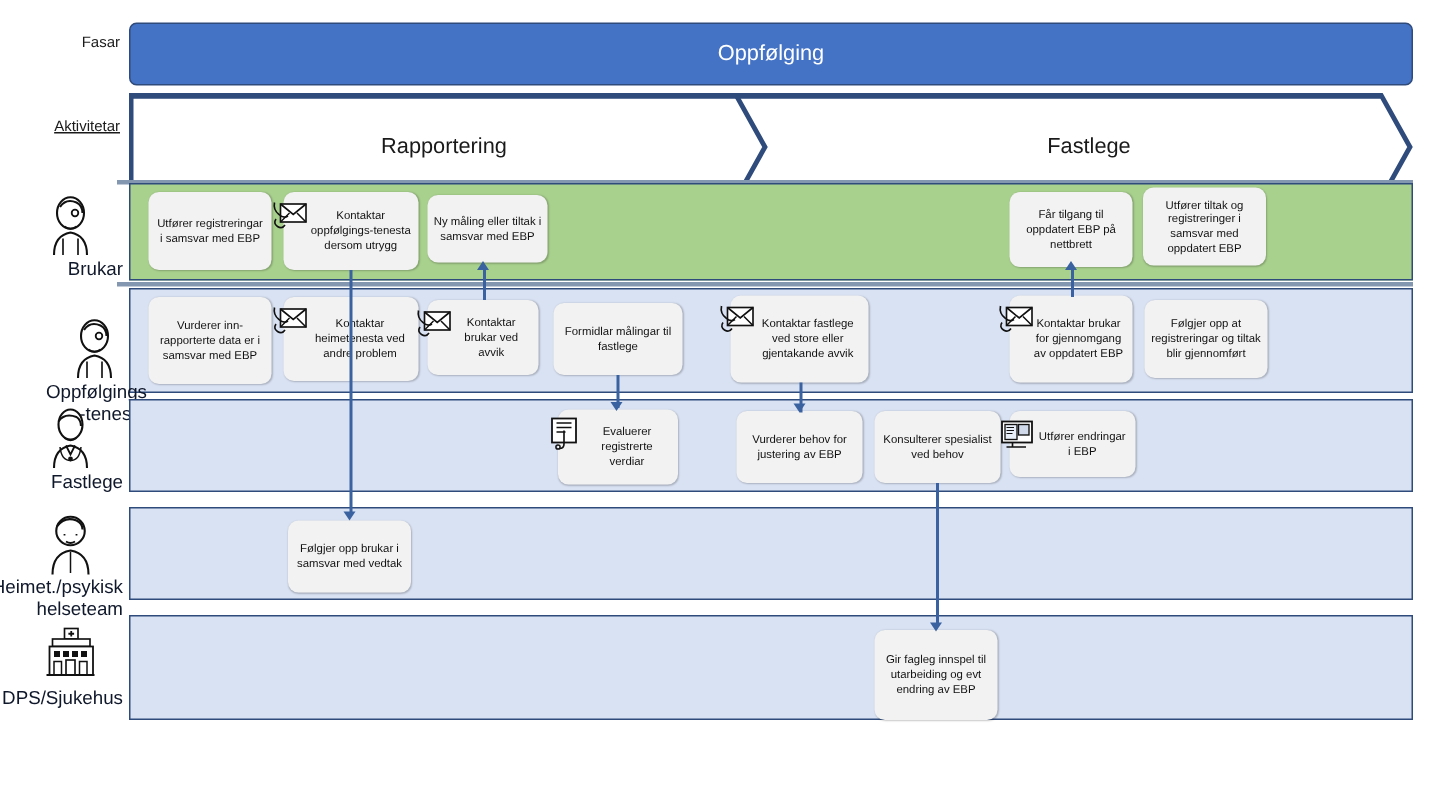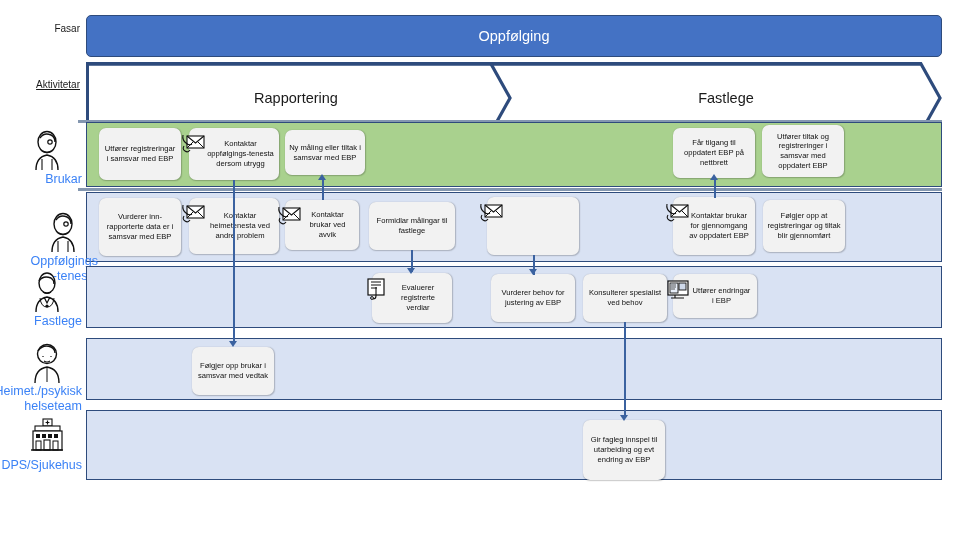--- a/index.html
+++ b/index.html
@@ -26,21 +26,21 @@
     position: absolute;
     left: 0; width: 86px;
     display: flex;
     flex-direction: column;
     align-items: flex-end;
     padding-right: 4px;
   }
   .role-lbl .icon { width: 46px; height: 42px; margin-right: 12px; }
   .role-lbl .icon svg { width: 100%; height: 100%; display: block; }
   .role-lbl .txt {
-    font-size: 12.5px; color: #3b82f6; text-align: center;
+    font-size: 12.5px; color: #0f172a; text-align: center;
     line-height: 1.1; margin-top: 1px;
   }
 
   
   .phase-bar {
     position: absolute;
     left: 86px; top: 15px;
     width: 856px; height: 42px;
     background: #4472c4;
     border: 1.4px solid #2e4b7c;
@@ -240,20 +240,21 @@
 <div class="box has-icon icon-top" style="left:487px; top:197px; width:92px; height:58px;">
   <span class="bx-icon">
     <svg viewBox="0 0 26 24">
       <rect x="6" y="4" width="17" height="12" fill="#fff" stroke="#111" stroke-width="1.1"></rect>
       <path d="M6,4 L14.5,11 L23,4" fill="none" stroke="#111" stroke-width="1.1"></path>
       <path d="M6,16 L12,10 M23,16 L17,10" fill="none" stroke="#111" stroke-width="1"></path>
       <path d="M2,3 q-1,5 3,8 q3,3 6,1" fill="none" stroke="#111" stroke-width="1.1"></path>
       <path d="M3,14 q-2,3 1,5 q3,2 5,-1" fill="none" stroke="#111" stroke-width="1.1"></path>
     </svg>
   </span>
+  <span class="bx-txt" style="padding-left:12px;">Kontaktar fastlege ved store eller gjentakande avvik</span>
 </div>
 
 <div class="box has-icon icon-top" style="left:673px; top:197px; width:82px; height:58px;">
   <span class="bx-icon">
     <svg viewBox="0 0 26 24">
       <rect x="6" y="4" width="17" height="12" fill="#fff" stroke="#111" stroke-width="1.1"></rect>
       <path d="M6,4 L14.5,11 L23,4" fill="none" stroke="#111" stroke-width="1.1"></path>
       <path d="M6,16 L12,10 M23,16 L17,10" fill="none" stroke="#111" stroke-width="1"></path>
       <path d="M2,3 q-1,5 3,8 q3,3 6,1" fill="none" stroke="#111" stroke-width="1.1"></path>
       <path d="M3,14 q-2,3 1,5 q3,2 5,-1" fill="none" stroke="#111" stroke-width="1.1"></path>

